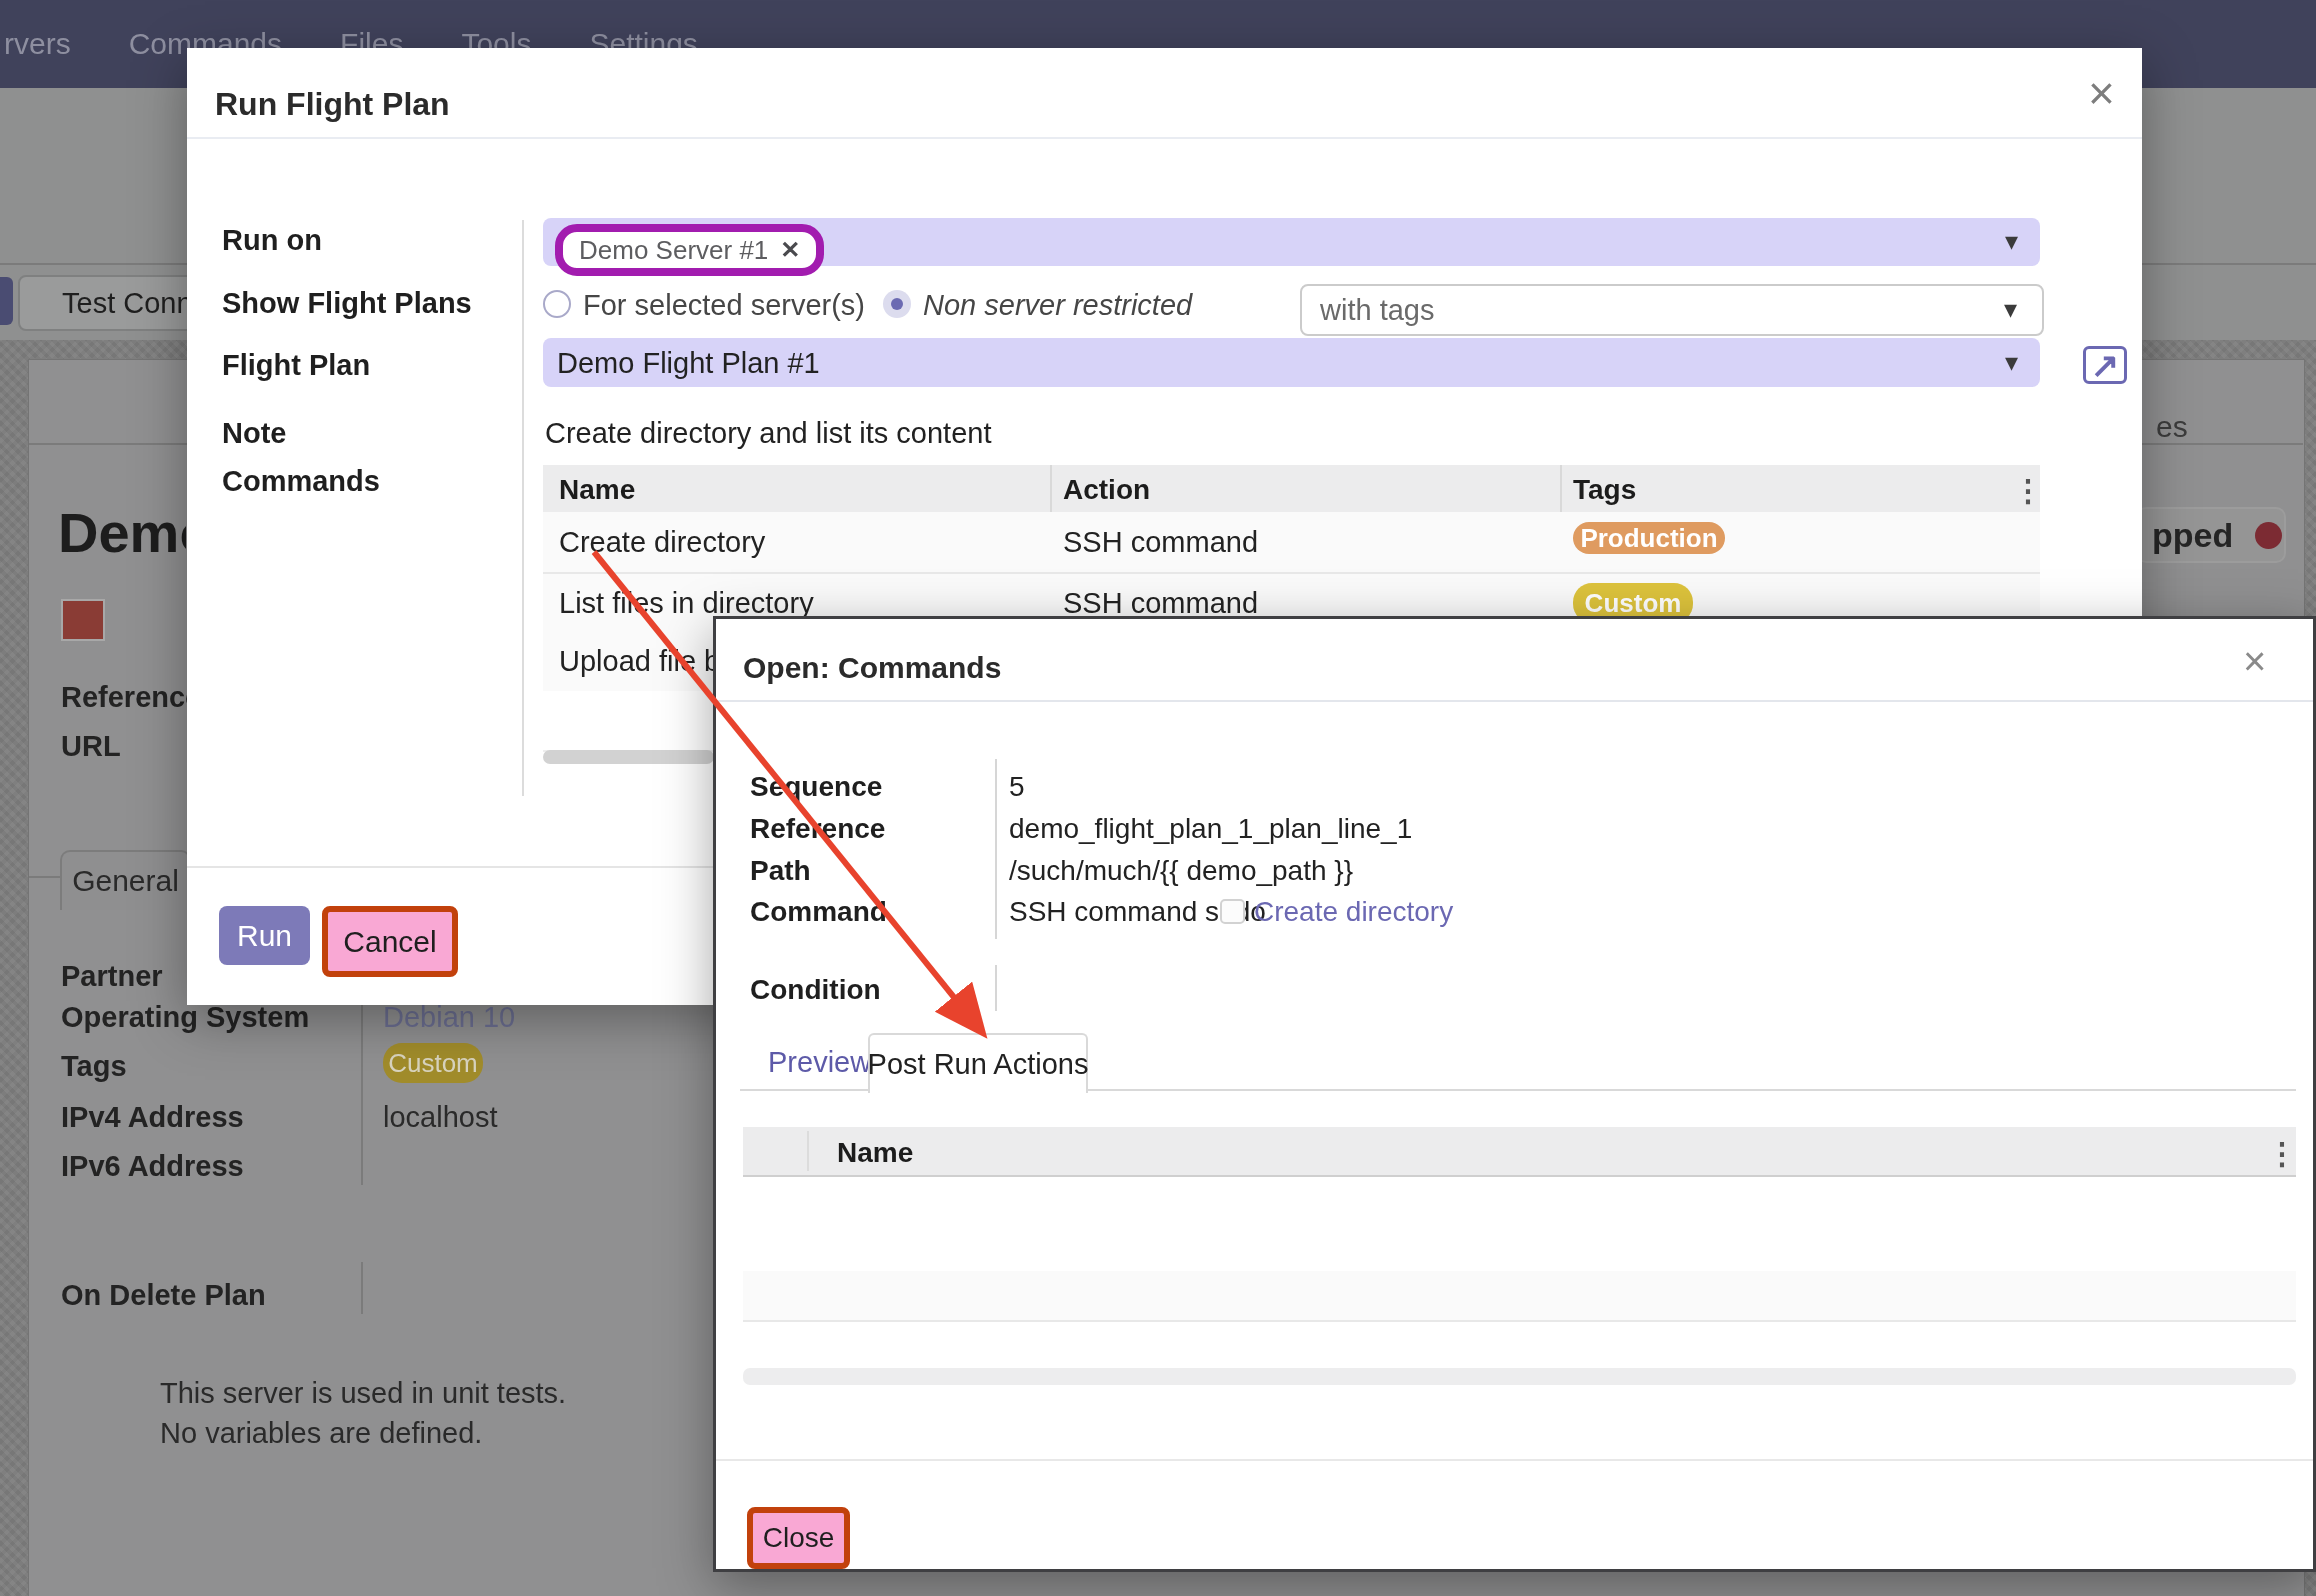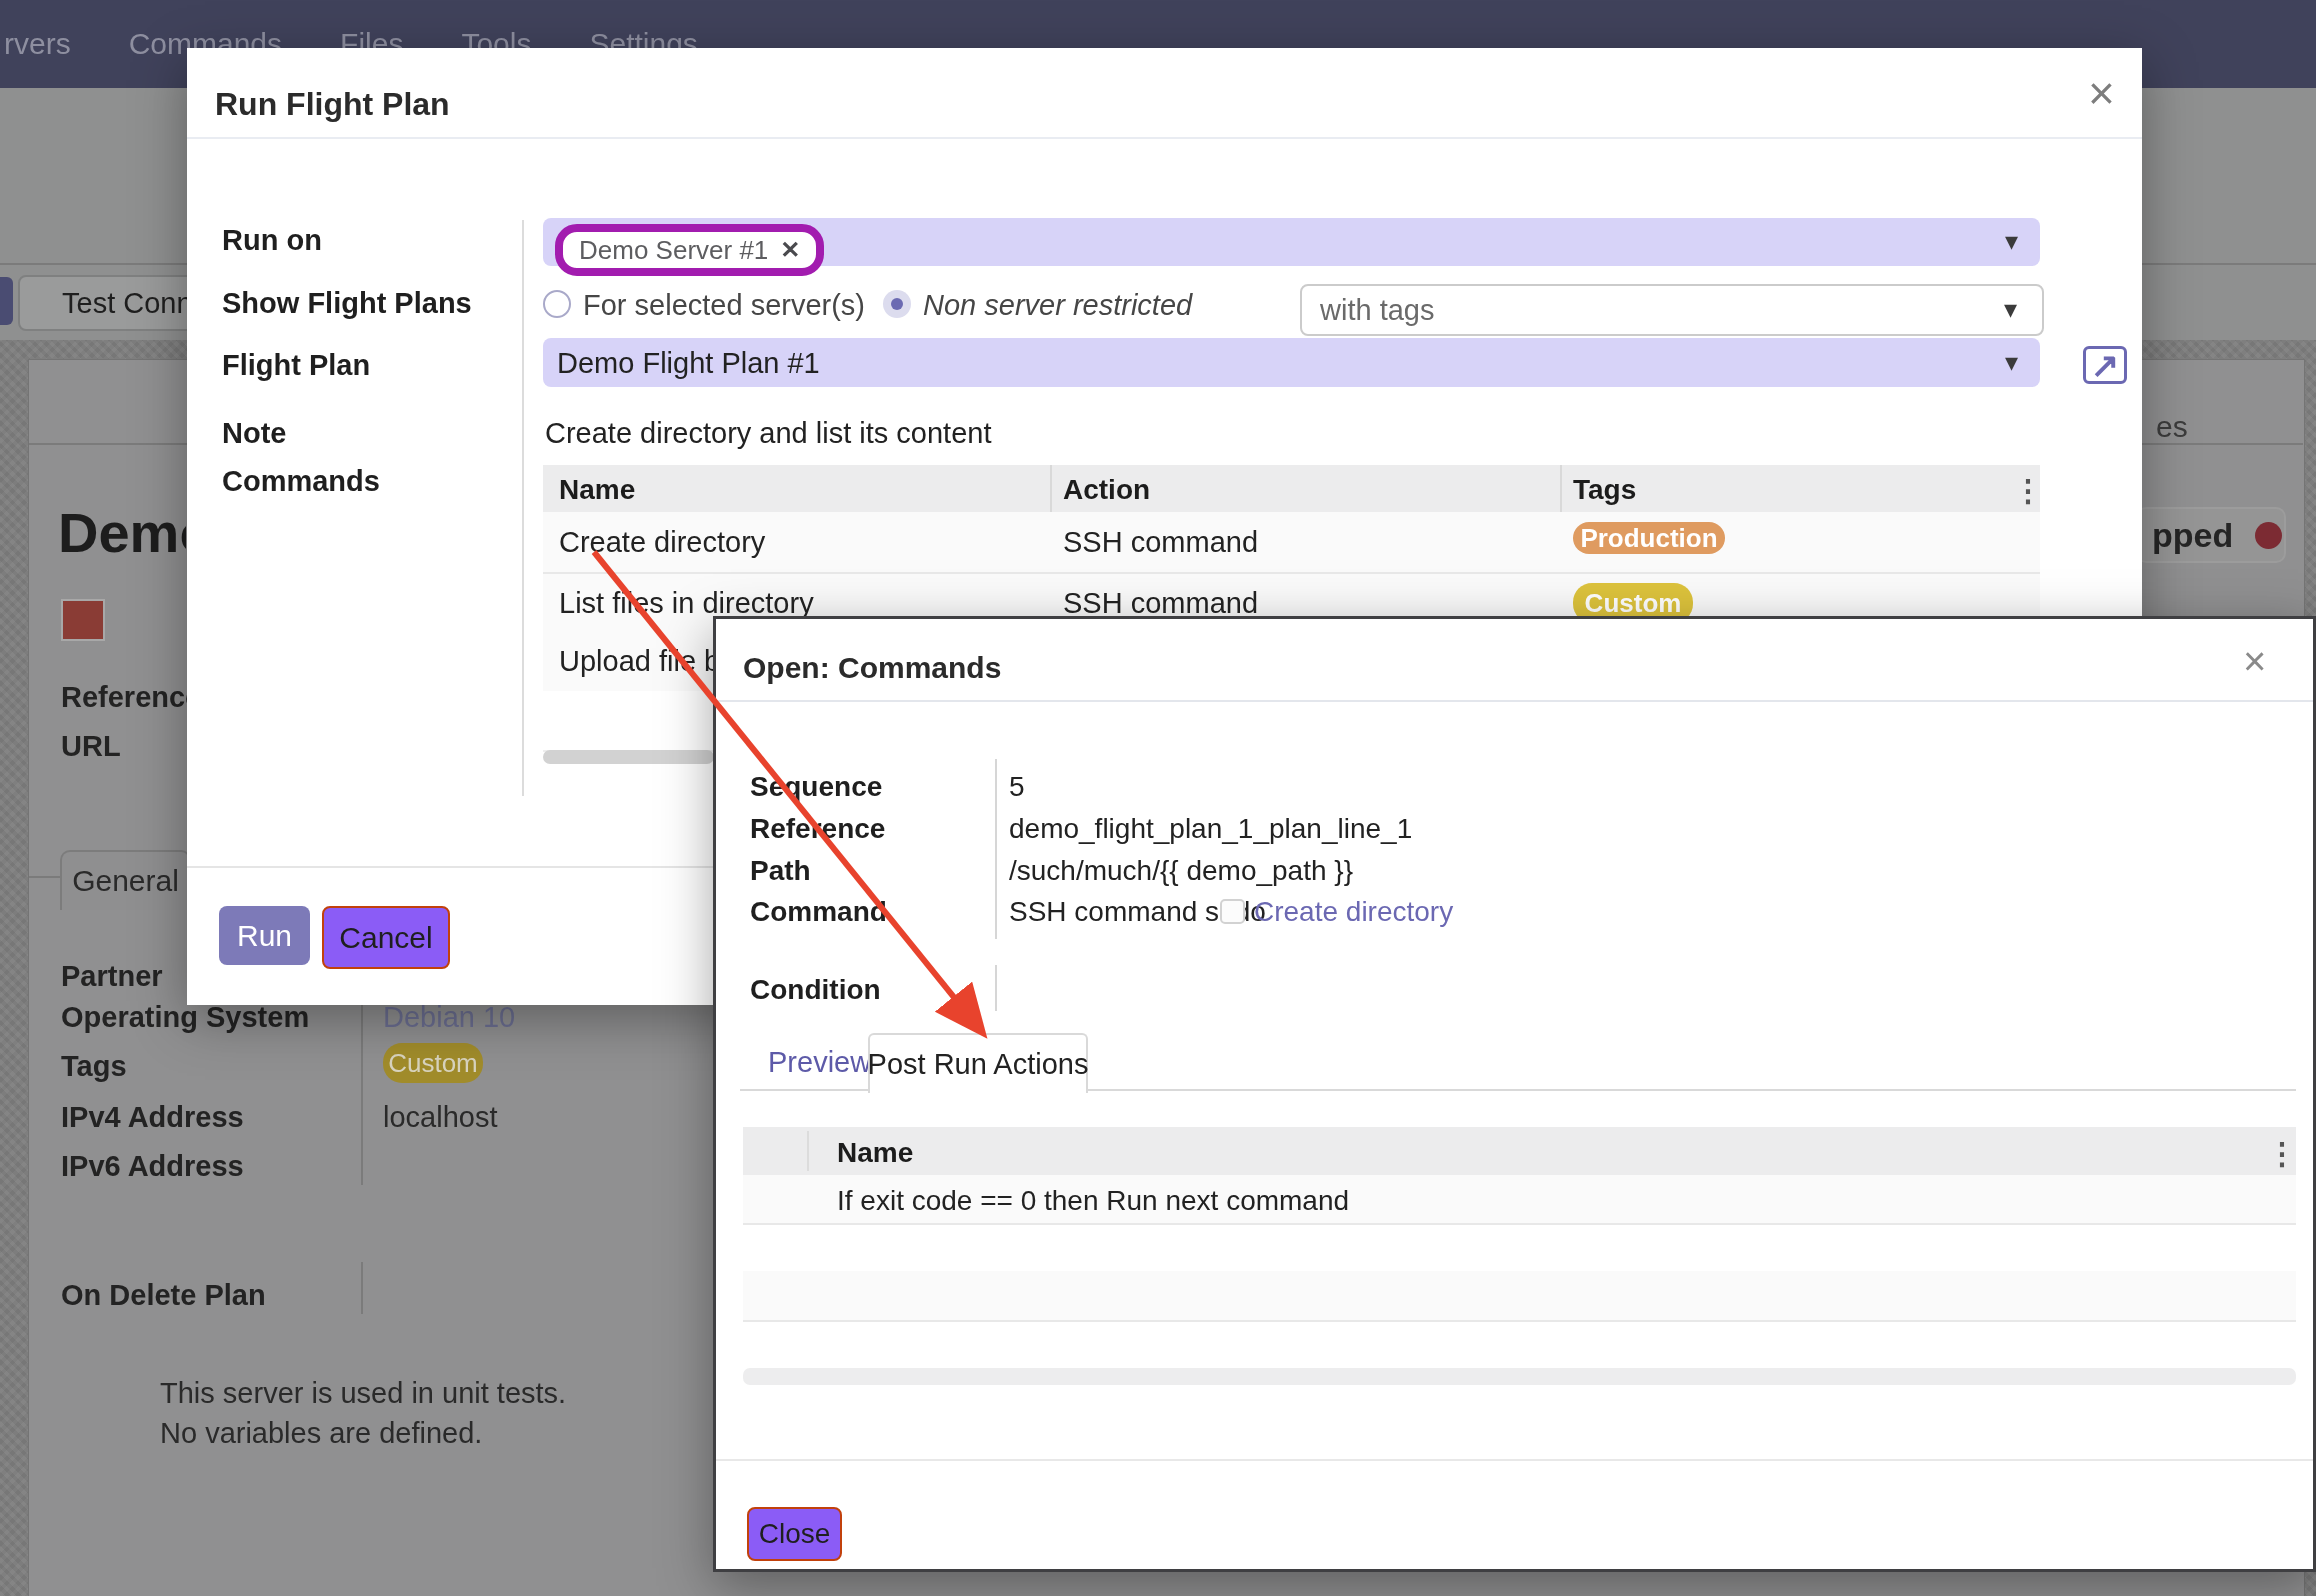--- a/index.html
+++ b/index.html
@@ -44,21 +44,21 @@
   .rlabel{font-size:29px;color:#464646;white-space:nowrap;}
   .selbox{background:#fff;border:2px solid #cbcbcb;border-radius:8px;}
   .tblhead{background:#ececed;border-bottom:2px solid #c9c9c9;}
   .th{font-weight:bold;font-size:28px;color:#1c1c1c;white-space:nowrap;}
   .row{background:#fafafa;border-bottom:2px solid #e8e8e8;}
   .cell{font-size:29px;color:#222;white-space:nowrap;}
   .tagbadge{color:#fff;font-weight:bold;font-size:26px;border-radius:19px;display:flex;align-items:center;justify-content:center;}
   .kebab{color:#555;font-size:30px;font-weight:bold;letter-spacing:0;}
   .thumb{background:#d2d2d2;border-radius:7px;}
   .btn-primary{background:#7d7ab8;border-radius:8px;color:#fff;font-size:30px;display:flex;align-items:center;justify-content:center;}
-  .btn-plain{background:#8b5cf6;border:2px solid #c2410c;border-radius:8px;color:#1f1f1f;font-size:30px;display:flex;align-items:center;justify-content:center;}
+  .btn-plain{background:#f9a8d4;border:6px solid #c2410c;border-radius:8px;color:#1f1f1f;font-size:30px;display:flex;align-items:center;justify-content:center;}
   .link{color:#6b68b2;font-size:28px;white-space:nowrap;}
   .checkbox{width:25px;height:25px;border:2px solid #d2d2d2;border-radius:5px;background:#fcfcfc;box-sizing:border-box;}
   .tabline{background:#d9d9d9;height:2px;}
   .tab-active{background:#fff;border:2px solid #d9d9d9;border-bottom:none;border-radius:6px 6px 0 0;
               display:flex;align-items:center;justify-content:center;font-size:29px;color:#222;white-space:nowrap;}
   .tab-idle{font-size:29px;color:#5d5aa8;white-space:nowrap;}
   .extlink{color:#6b68b2;font-size:34px;font-weight:bold;border:3px solid #6b68b2;border-radius:6px;
            width:38px;height:32px;display:flex;align-items:center;justify-content:center;}
 </style>
 </head>
@@ -226,23 +226,20 @@
     <div class="abs tab-idle" style="left:52px;top:427px;">Preview</div>
     <div class="abs tab-active" style="left:152px;top:414px;width:216px;height:58px;">
       <span>Post Run Actions</span>
     </div>
 
     <div class="abs tblhead" style="left:27px;top:508px;width:1553px;height:48px;border-bottom:2px solid #cfcfcf;">
       <div class="abs" style="left:64px;top:4px;width:2px;height:40px;background:#dcdcdc;"></div>
       <span class="abs th" style="left:94px;top:10px;">Name</span>
       <span class="abs kebab" style="left:1524px;top:9px;">⋮</span>
     </div>
-    <div class="abs row" style="left:27px;top:556px;width:1553px;height:48px;">
-      <span class="abs cell" style="left:94px;top:10px;font-size:28px;">If exit code == 0 then Run next command</span>
-    </div>
     <div class="abs row" style="left:27px;top:652px;width:1553px;height:49px;"></div>
     <div class="abs thumb" style="left:27px;top:749px;width:1553px;height:17px;background:#ededee;"></div>
 
     <div class="abs divider" style="left:0;top:840px;width:1597px;background:#e8e8e8;"></div>
     <div class="abs btn-plain" style="left:31px;top:888px;width:91px;height:50px;font-size:28px;">
       <span>Close</span>
     </div>
   </div>
 
   <svg class="abs" style="left:540px;top:505px;width:500px;height:580px;pointer-events:none;" viewBox="0 0 500 580">

